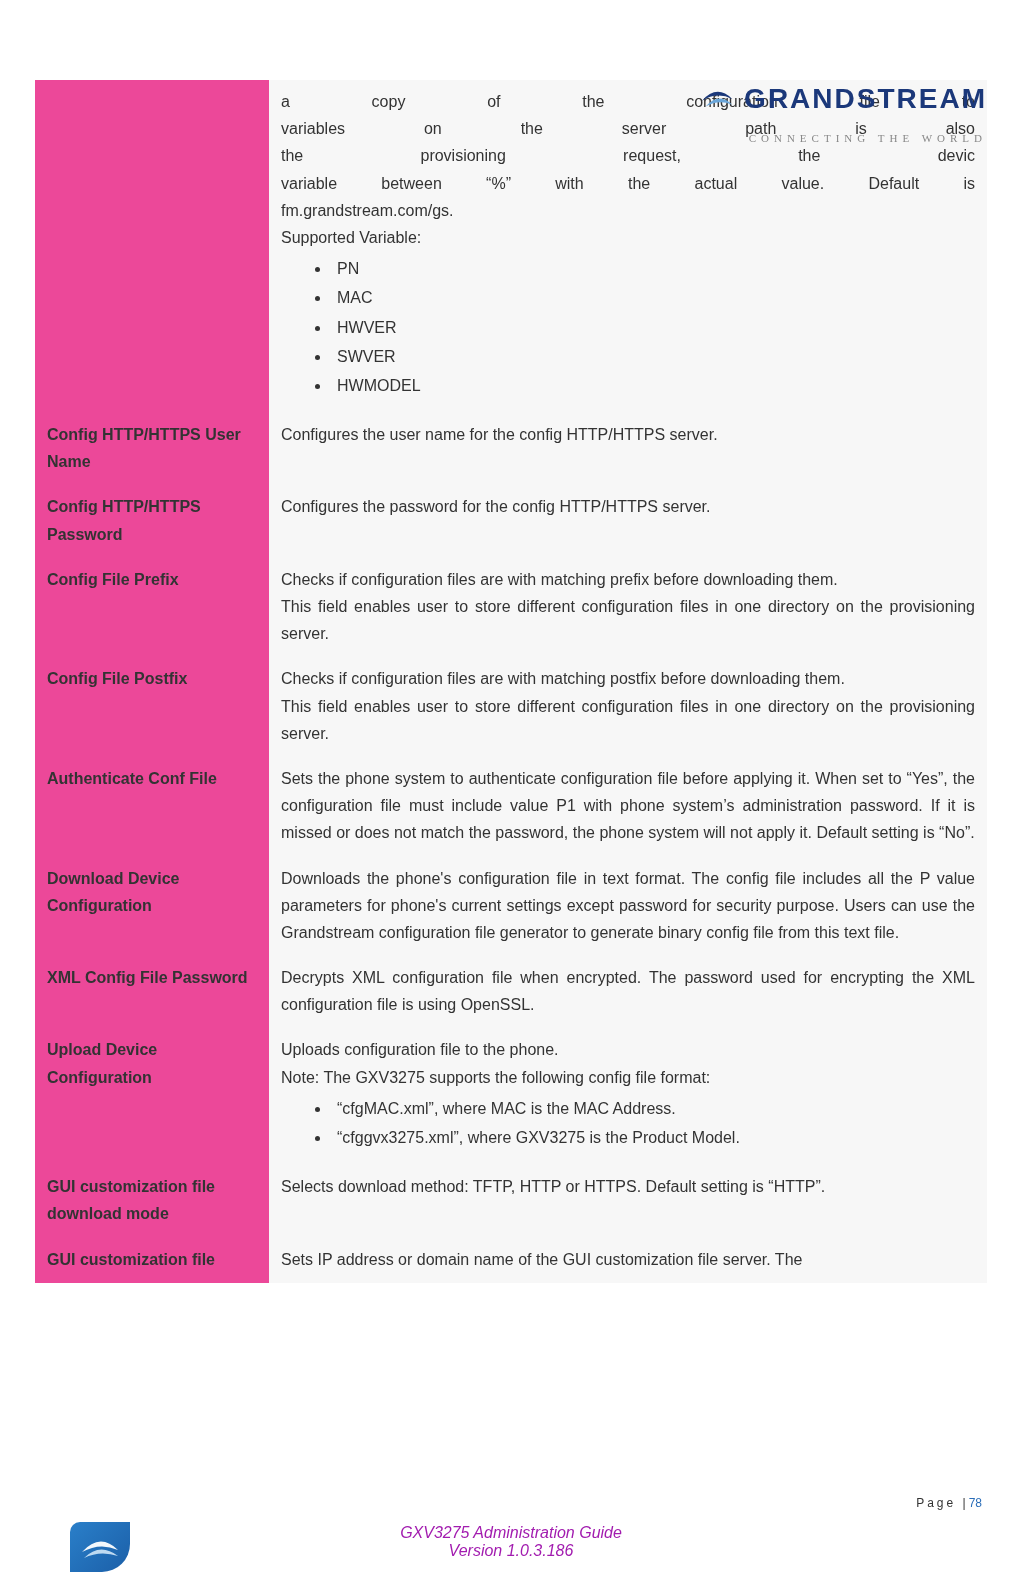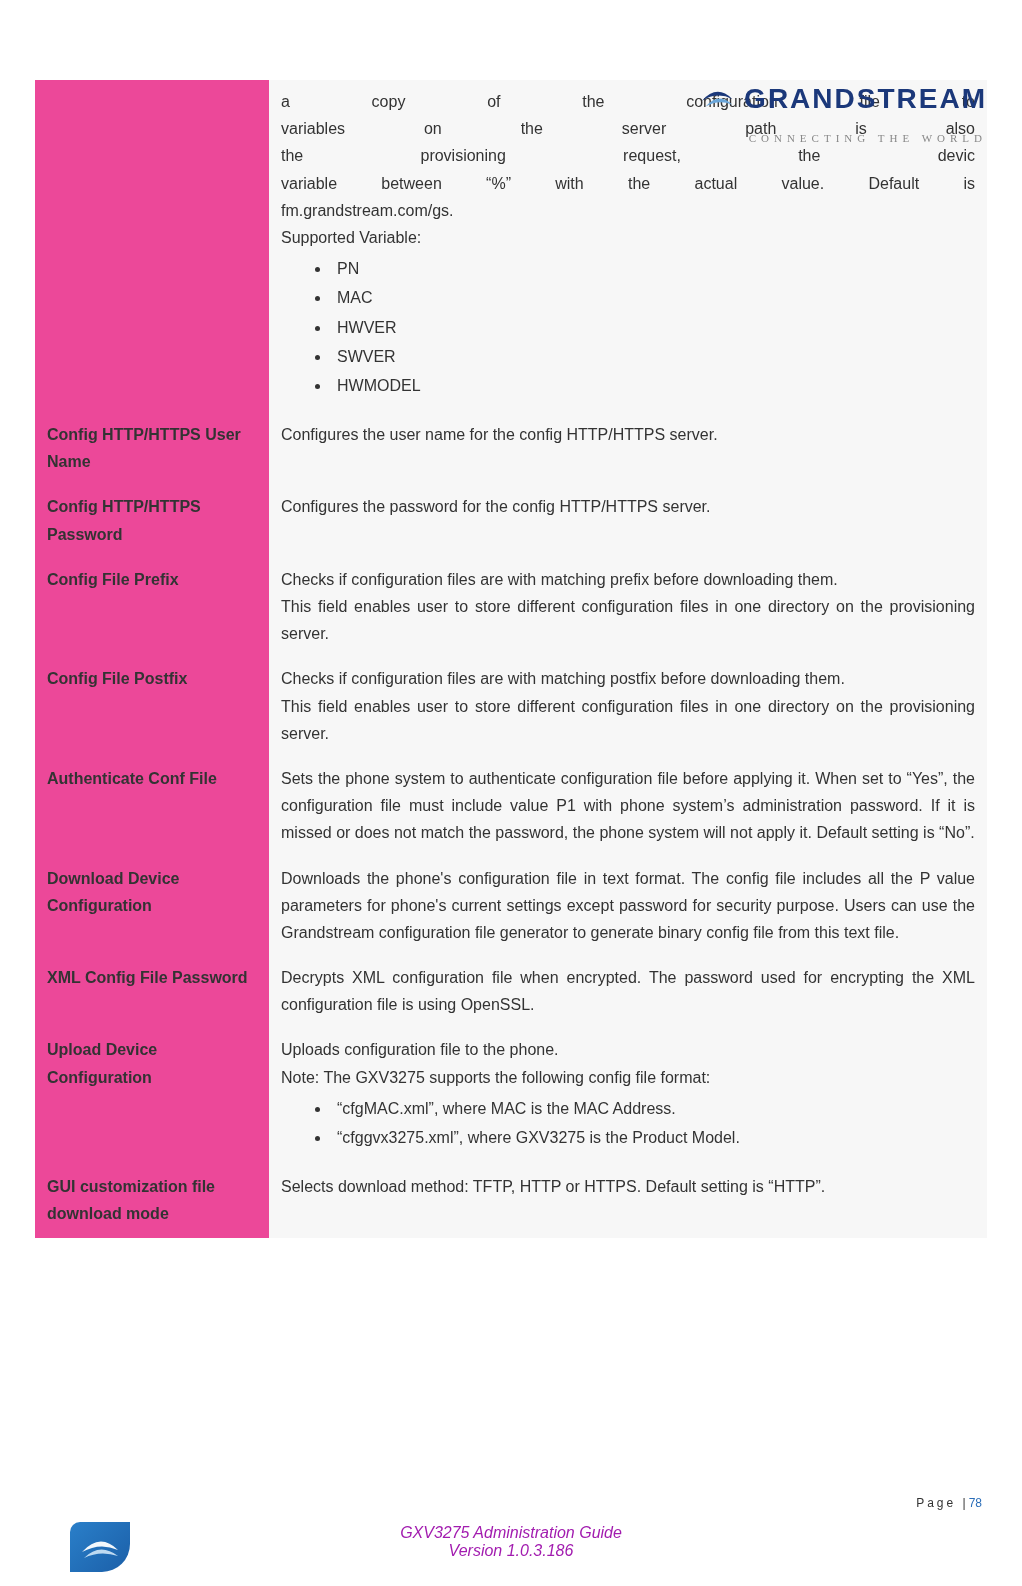--- a/index.html
+++ b/index.html
@@ -208,20 +208,24 @@
         <ul>
           <li>“cfgMAC.xml”, where MAC is the MAC Address.</li>
           <li>“cfggvx3275.xml”, where GXV3275 is the Product Model.</li>
         </ul>
       </td>
     </tr>
     <tr>
       <td class="label-col">GUI customization file download mode</td>
       <td class="desc-col justify justify-last-left">Selects download method: TFTP, HTTP or HTTPS. Default setting is “HTTP”.</td>
     </tr>
+    <tr>
+      <td class="label-col">GUI customization file</td>
+      <td class="desc-col justify justify-last-left">Sets IP address or domain name of the GUI customization file server. The</td>
+    </tr>
   </tbody>
     </table>
 
   <div class="page-label">
     <span>Page |</span><span class="num">78</span>
   </div>
 
   <div class="footer">
     <p class="footer-title">GXV3275 Administration Guide</p>
     <p class="footer-version">Version 1.0.3.186</p>

